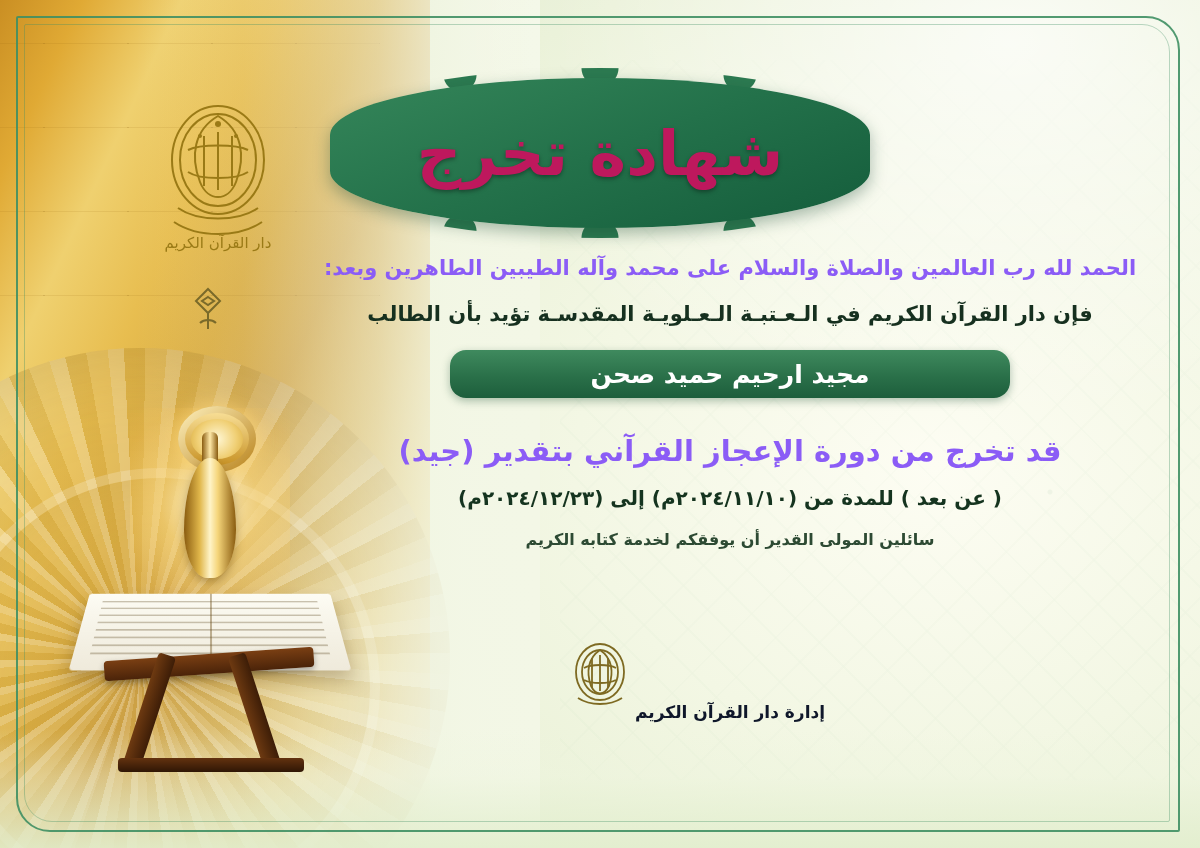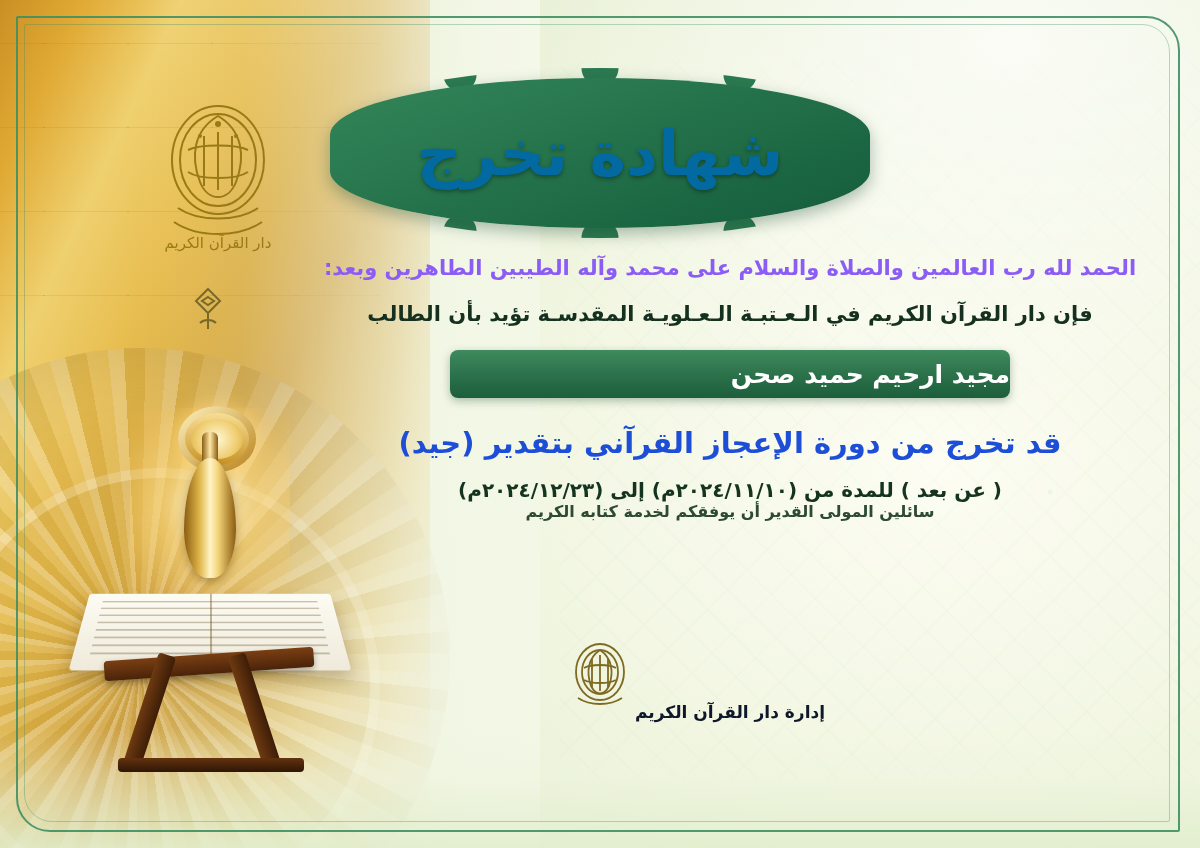--- a/index.html
+++ b/index.html
@@ -270,21 +270,21 @@
       radial-gradient(circle at 50% 100%, #2c7a51 18px, transparent 19px),
       radial-gradient(circle at 75% 96%, #2c7a51 16px, transparent 17px);
     z-index: -1;
   }
   .banner-text {
     position: absolute;
     inset: 0;
     display: flex;
     align-items: center;
     justify-content: center;
-    color: #0369a1;
+    color: #be185d;
     font-size: 62px;
     font-weight: bold;
     letter-spacing: -2px;
     text-shadow: 0 2px 4px rgba(0,0,0,0.35);
     font-family: "DejaVu Sans", "Liberation Sans", sans-serif;
   }
 
   
   .body-wrap {
     position: absolute;
@@ -306,44 +306,45 @@
     font-weight: bold;
     color: #16301f;
     letter-spacing: 1px;
     margin-bottom: 24px;
     text-align: center;
   }
   .name-plate {
     margin: 0 auto;
     width: 560px;
     height: 48px;
-    border-radius: 8px;
+    border-radius: 16px;
     background: linear-gradient(180deg, #3f8a5e 0%, #2a7049 55%, #1d5e3c 100%);
     box-shadow: 0 3px 8px rgba(25,80,50,0.35);
     display: flex;
     align-items: center;
-    justify-content: flex-start;
+    justify-content: center;
     color: #ffffff;
     font-size: 25px;
     font-weight: bold;
     letter-spacing: 1px;
   }
   .line-course {
-    margin-top: 28px;
+    margin-top: 36px;
     font-size: 29px;
     font-weight: bold;
-    color: #1d4ed8;
+    color: #8b5cf6;
   }
   .line-period {
     margin-top: 18px;
     font-size: 20px;
     font-weight: bold;
     color: #15341f;
   }
   .line-wish {
+    margin-top: 20px;
     font-size: 16px;
     font-weight: bold;
     color: #2d4a33;
   }
   .line-admin {
     position: absolute;
     left: 0;
     top: 446px;
     width: 860px;
     text-align: center;

